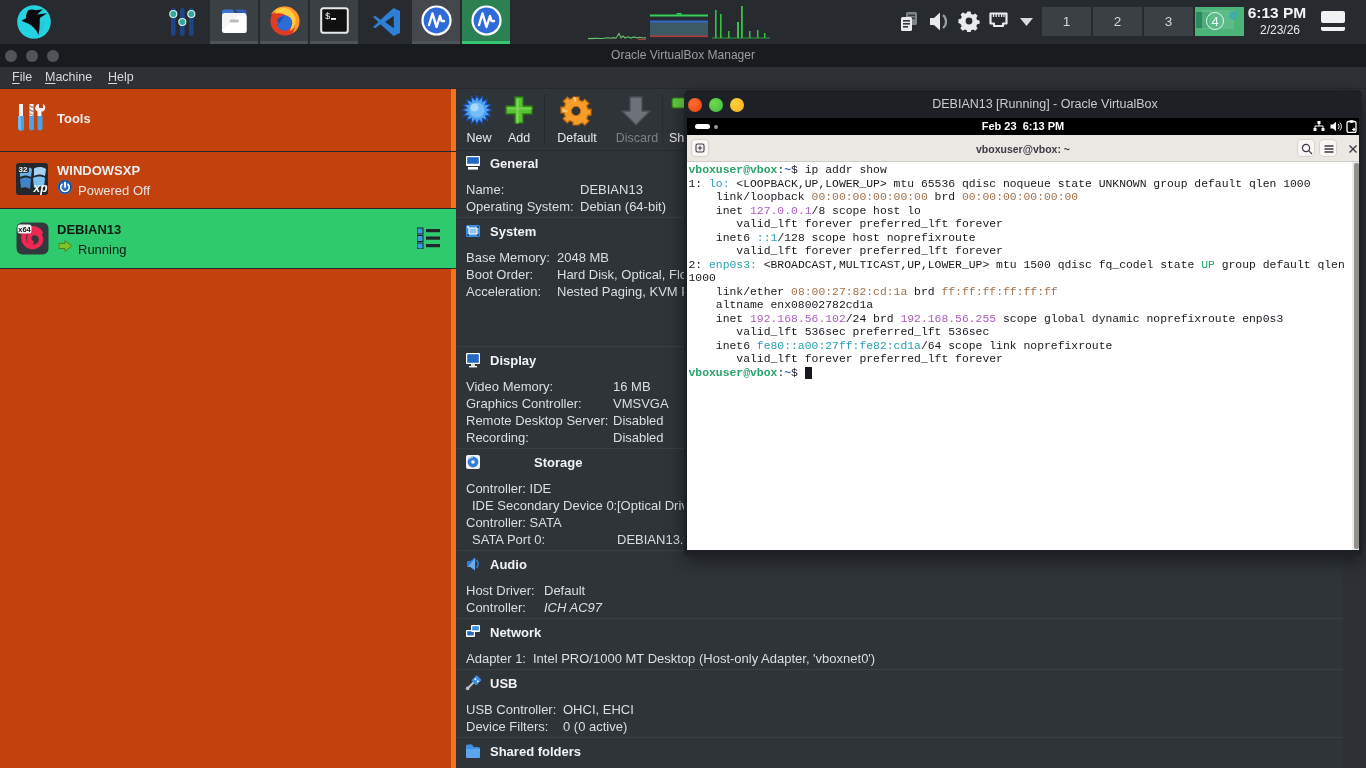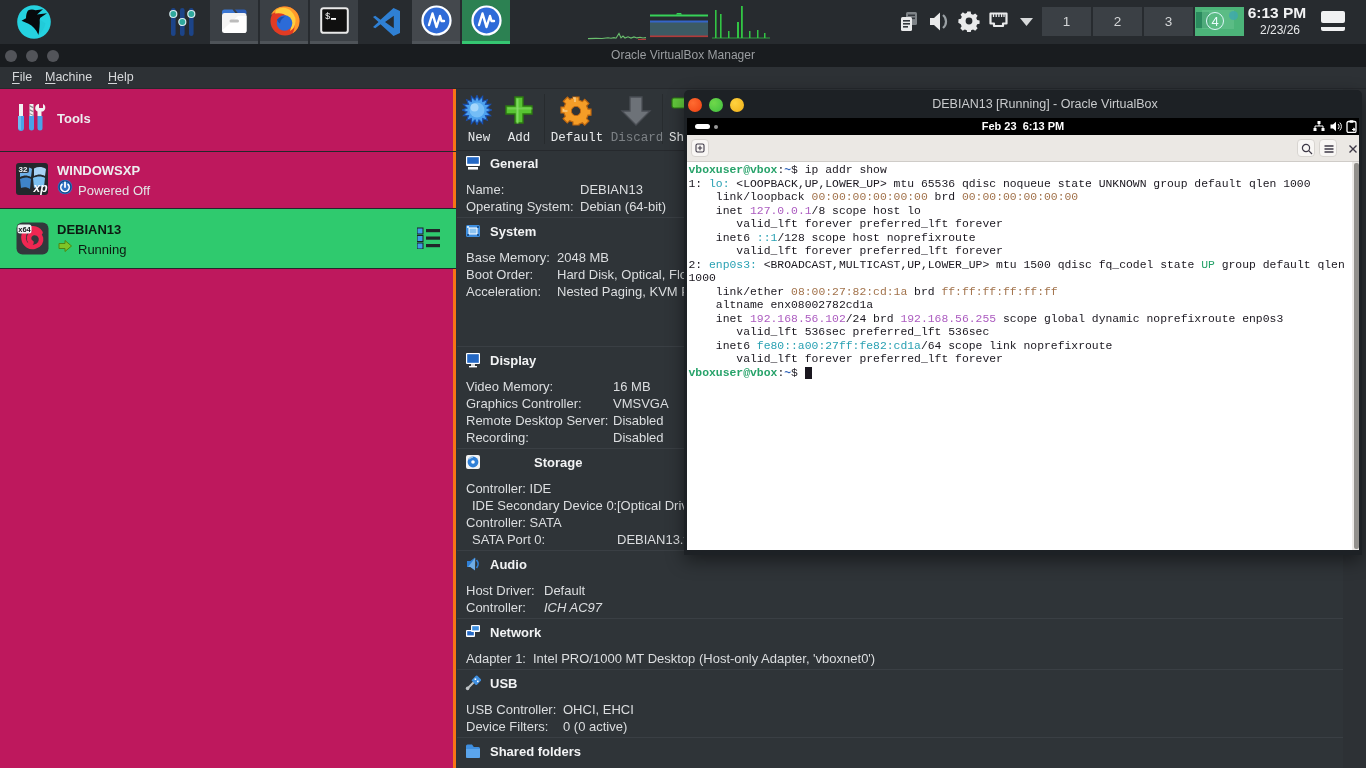--- a/index.html
+++ b/index.html
@@ -20,32 +20,32 @@
 
   
   #menubar { position:absolute; left:0; top:67px; width:1366px; height:22px; background:#2d3135; border-bottom:1px solid #26292d; }
   #menubar > span { position:absolute; top:3px; color:#d6d8da; font-size:12.5px; }
   .mn { text-decoration:underline; text-underline-offset:2px; }
 
   
   #main { position:absolute; left:0; top:89px; width:1366px; height:679px; background:#2f3438; }
 
   
-  #leftpane { position:absolute; left:0; top:0; width:456px; height:679px; background:#be185d; border-right:3px solid #f97316; }
+  #leftpane { position:absolute; left:0; top:0; width:456px; height:679px; background:#c2410c; border-right:5px solid #f97316; }
   .vmrow { position:absolute; left:0; width:456px; }
   .rowline { position:absolute; left:0; width:456px; height:1px; background:#24282b; }
 
   
   #details { position:absolute; left:457px; top:0; width:909px; height:679px; }
   .sep { position:absolute; left:0; width:886px; height:1px; background:#3a3f44; }
   .dl { position:absolute; color:#dcdee0; font-size:13px; white-space:nowrap; }
   .hdr { position:absolute; color:#f2f3f4; font-size:13px; font-weight:bold; white-space:nowrap; }
 
   
-  .tbl { position:absolute; color:#e8eaeb; font-size:12.5px; text-align:center;font-family:Liberation Mono, monospace; }
+  .tbl { position:absolute; color:#e8eaeb; font-size:12.5px; text-align:center; }
   .tbl.dis { color:#7d8286; }
 
   
   #vmwin { position:absolute; left:684px; top:90px; width:678px; height:465px; background:#1d2125; border-radius:5px 5px 0 0; box-shadow:0 6px 18px rgba(0,0,0,.45); }
   #vmtitle { position:absolute; left:0; top:0; width:100%; height:28px; }
   #vmtitle .c { position:absolute; top:8px; width:14px; height:14px; border-radius:50%; }
   #vmtitle .t { position:absolute; top:7px; width:100%; text-align:center; color:#c9cbcd; font-size:13px; }
   #gnomebar { position:absolute; left:3px; top:28px; width:672px; height:17px; background:#000; }
   #termhead { position:absolute; left:3px; top:45px; width:672px; height:27px; background:#ebe8e4; border-bottom:1px solid #cfccc8; }
   #termbody { position:absolute; left:3px; top:72px; width:672px; height:388px; background:#ffffff;
@@ -454,20 +454,21 @@
         <path d="M6 9.5 l2.6 0 M7.4 8 l1.5 1.5 -1.5 1.5" stroke="#fff" stroke-width="1.1" fill="none"></path>
       </svg>
     </div>
     <div id="termhead">
       <div class="abs" style="left:4px; top:4px; width:18px; height:18px; background:#f8f6f4; border:1px solid #d8d5d1; border-radius:4px;">
         <svg width="16" height="16" viewBox="0 0 16 16" style="margin:0px 0 0 0px;">
           <rect x="4" y="4" width="8" height="8" rx="1.5" fill="none" stroke="#3d3846" stroke-width="1.1"></rect>
           <path d="M8 5.8 v4.4 M5.8 8 h4.4" stroke="#3d3846" stroke-width="1.1"></path>
         </svg>
       </div>
+      <div class="abs" style="left:0; top:8px; width:100%; text-align:center; color:#3d3846; font-size:10.5px; font-weight:bold;">vboxuser@vbox: ~</div>
       <div class="abs" style="left:610px; top:4px; width:18px; height:18px; background:#f8f6f4; border:1px solid #d8d5d1; border-radius:4px;">
         <svg width="16" height="16" viewBox="0 0 16 16" style="margin:1px 0 0 1px;">
           <circle cx="7" cy="7" r="3.6" fill="none" stroke="#3d3846" stroke-width="1.2"></circle>
           <path d="M9.7 9.7 L13 13" stroke="#3d3846" stroke-width="1.2"></path>
         </svg>
       </div>
       <div class="abs" style="left:632px; top:4px; width:18px; height:18px; background:#f8f6f4; border:1px solid #d8d5d1; border-radius:4px;">
         <svg width="16" height="16" viewBox="0 0 16 16" style="margin:1px 0 0 1px;">
           <path d="M3.5 5 h9 M3.5 8 h9 M3.5 11 h9" stroke="#3d3846" stroke-width="1.3"></path>
         </svg>

